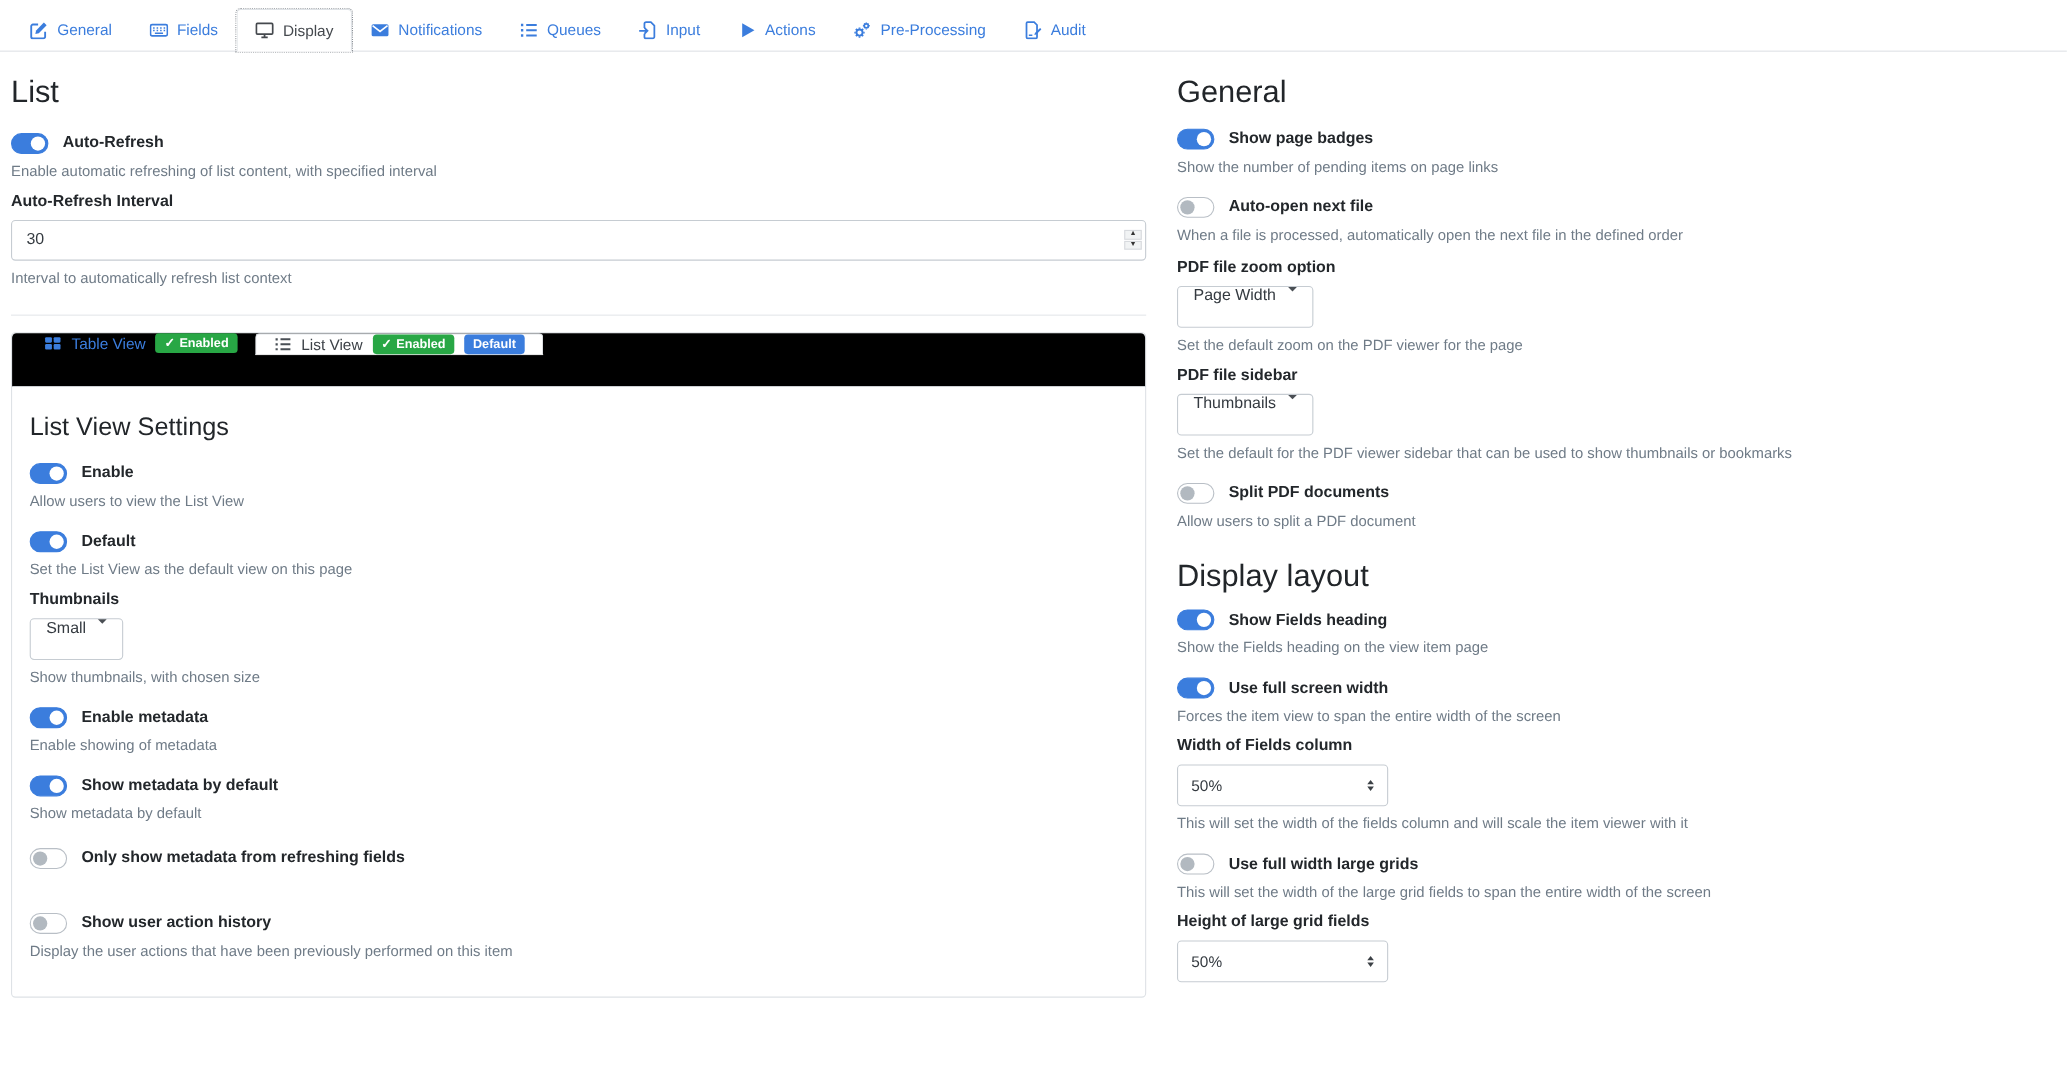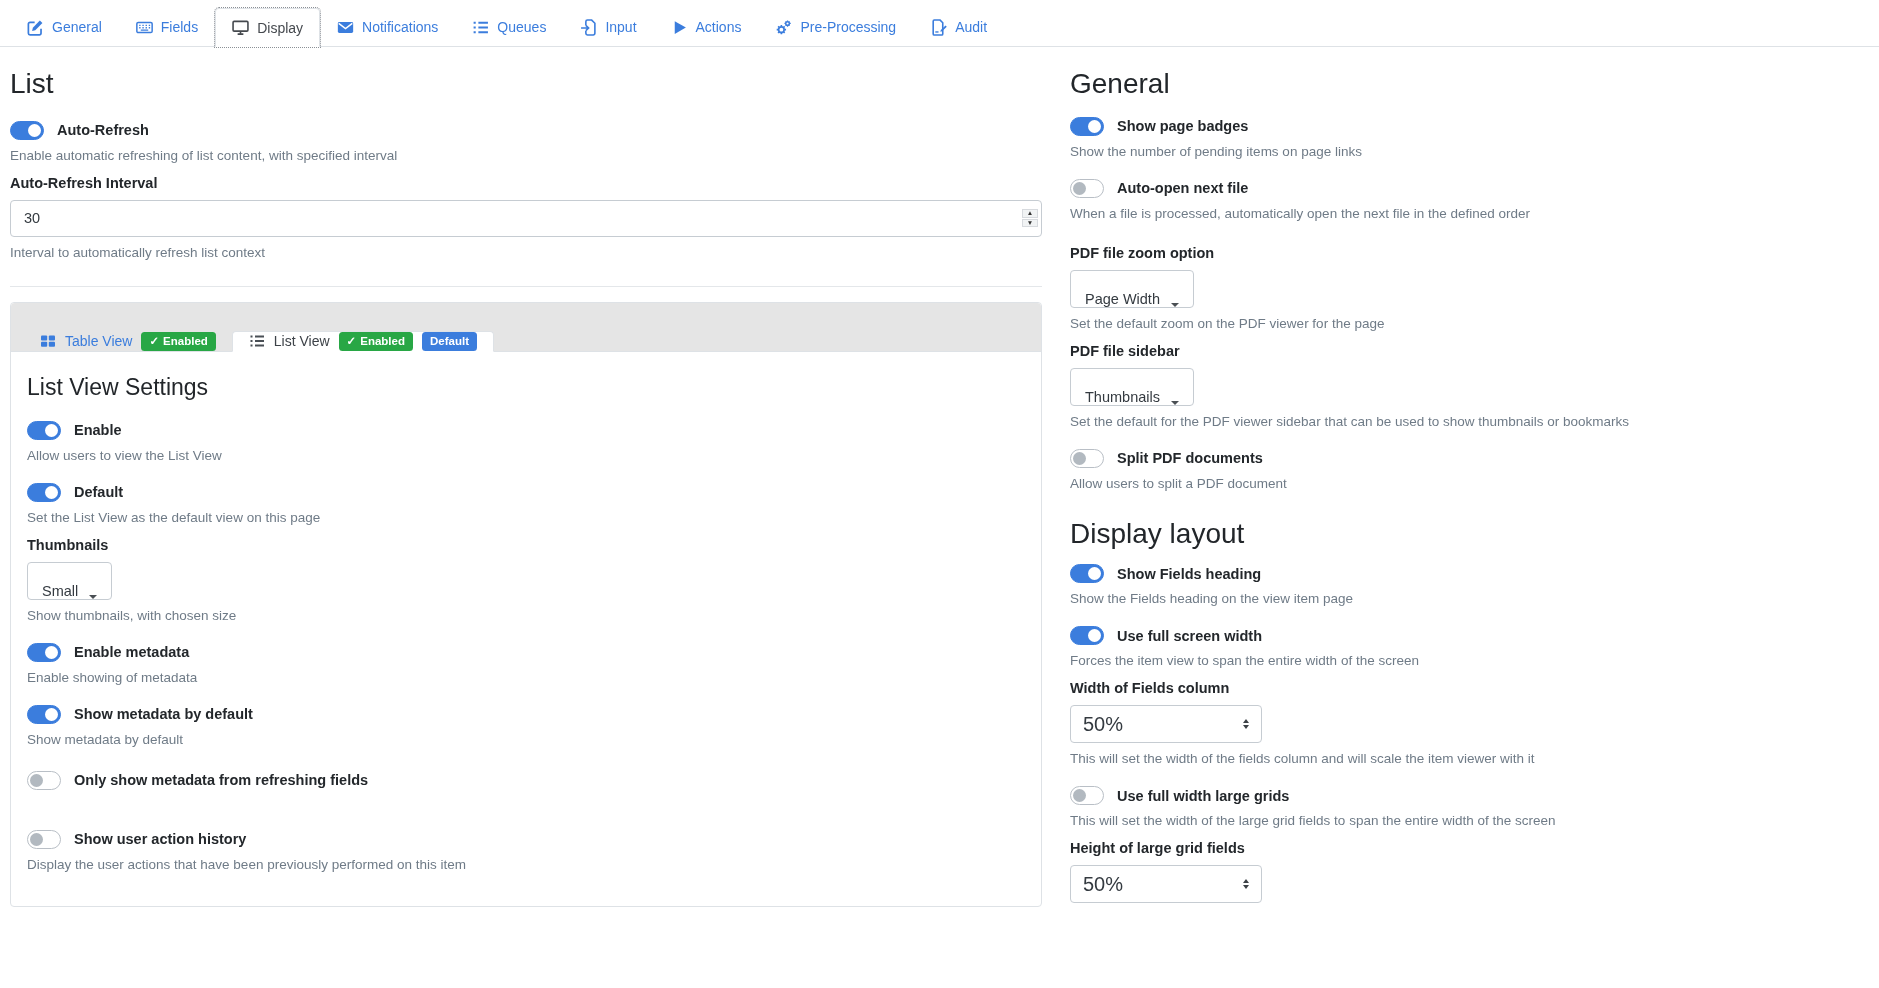--- a/index.html
+++ b/index.html
@@ -38,33 +38,33 @@
   
   .flabel{font-weight:700;font-size:14.5px;color:#23272b;margin-top:12px}
   .num-wrap{position:relative;width:100%;margin-top:9px}
   .form-input{width:100%;height:37px;border:1px solid var(--ctl-border);border-radius:4px;padding:0 34px 0 13px;
       font-size:14.5px;color:#343a40;font-family:"Liberation Sans",sans-serif;outline:none}
   .spinner{position:absolute;right:4px;top:50%;transform:translateY(-50%);width:16px;display:flex;flex-direction:column;gap:1px;cursor:pointer}
   .spinner .sp{flex:1;background:#f1f3f4;border:1px solid #d7dade;color:#333;font-size:6.5px;line-height:1;
       display:flex;align-items:center;justify-content:center;height:12px}
   .rule{border:none;border-top:1px solid #e4e7ea;margin-top:26px}
 
-  .dd{display:inline-flex;align-items:flex-end;gap:11px;height:38px;padding:0 14px;border:1px solid var(--ctl-border);
+  .dd{display:inline-flex;align-items:flex-start;gap:11px;height:38px;padding:0 14px;border:1px solid var(--ctl-border);
       border-radius:4px;background:#fff;font-size:14.5px;color:#343a40;margin-top:9px;cursor:pointer;font-family:"Liberation Sans",sans-serif}
   .caret{width:0;height:0;border-left:4px solid transparent;border-right:4px solid transparent;border-top:4.5px solid #4a4f54}
 
   .select{width:192px;height:38px;border:1px solid var(--ctl-border);border-radius:4px;display:flex;align-items:center;
-      justify-content:space-between;padding:0 12px;margin-top:9px;font-size:20px;color:#343a40;cursor:pointer;background:#fff}
+      justify-content:space-between;padding:0 12px;margin-top:9px;font-size:14px;color:#343a40;cursor:pointer;background:#fff}
   .updown{display:flex;flex-direction:column;gap:2px;align-items:center}
   .updown .u{width:0;height:0;border:3.5px solid transparent;border-bottom:4.5px solid #3c4146}
   .updown .d{width:0;height:0;border:3.5px solid transparent;border-top:4.5px solid #3c4146}
 
   
   .card{border:1px solid var(--border);border-radius:4px;margin-top:15px;width:1032px;background:#fff}
-  .card-header{background:#e5e5e5;border-bottom:1px solid var(--border);display:flex;align-items:flex-end;
+  .card-header{background:#000000;border-bottom:1px solid var(--border);display:flex;align-items:flex-start;
       padding:0 13px;height:49px;border-radius:4px 4px 0 0}
   .vtab{display:flex;align-items:center;gap:9px;padding:0 16px;cursor:pointer;text-decoration:none}
   .vtab .vtab-link{color:var(--primary)}
   .vtab.active{background:#fff;border:1px solid var(--border);border-bottom-color:#fff;border-radius:4px 4px 0 0;margin-bottom:-1px}
   .vtab.active .vtab-label{color:#3d4248}
   .vicon svg{width:16px;height:16px;display:block}
   .badge{display:inline-flex;align-items:center;gap:4px;color:#fff;font-weight:700;font-size:11.5px;
       padding:3px 8px;border-radius:3.5px;line-height:1.1}
   .badge-success{background:var(--success)}
   .badge-primary{background:var(--primary)}
@@ -293,21 +293,21 @@
 
     <div class="trow">
       <span class="switch">
           <span class="knob"></span>
         </span>
       <span class="tlabel">Auto-open next file</span>
     </div>
     <p class="desc">When a file is processed, automatically open the next file in the defined order</p>
 
 
-    <div class="flabel" style="margin-top:24px">PDF file zoom option</div>
+    <div class="flabel" style="margin-top:14px">PDF file zoom option</div>
     <button class="dd">
       <span>Page Width</span>
       <span class="caret"></span>
     </button>
     <p class="desc">Set the default zoom on the PDF viewer for the page</p>
 
     <div class="flabel">PDF file sidebar</div>
     <button class="dd">
       <span>Thumbnails</span>
       <span class="caret"></span>

